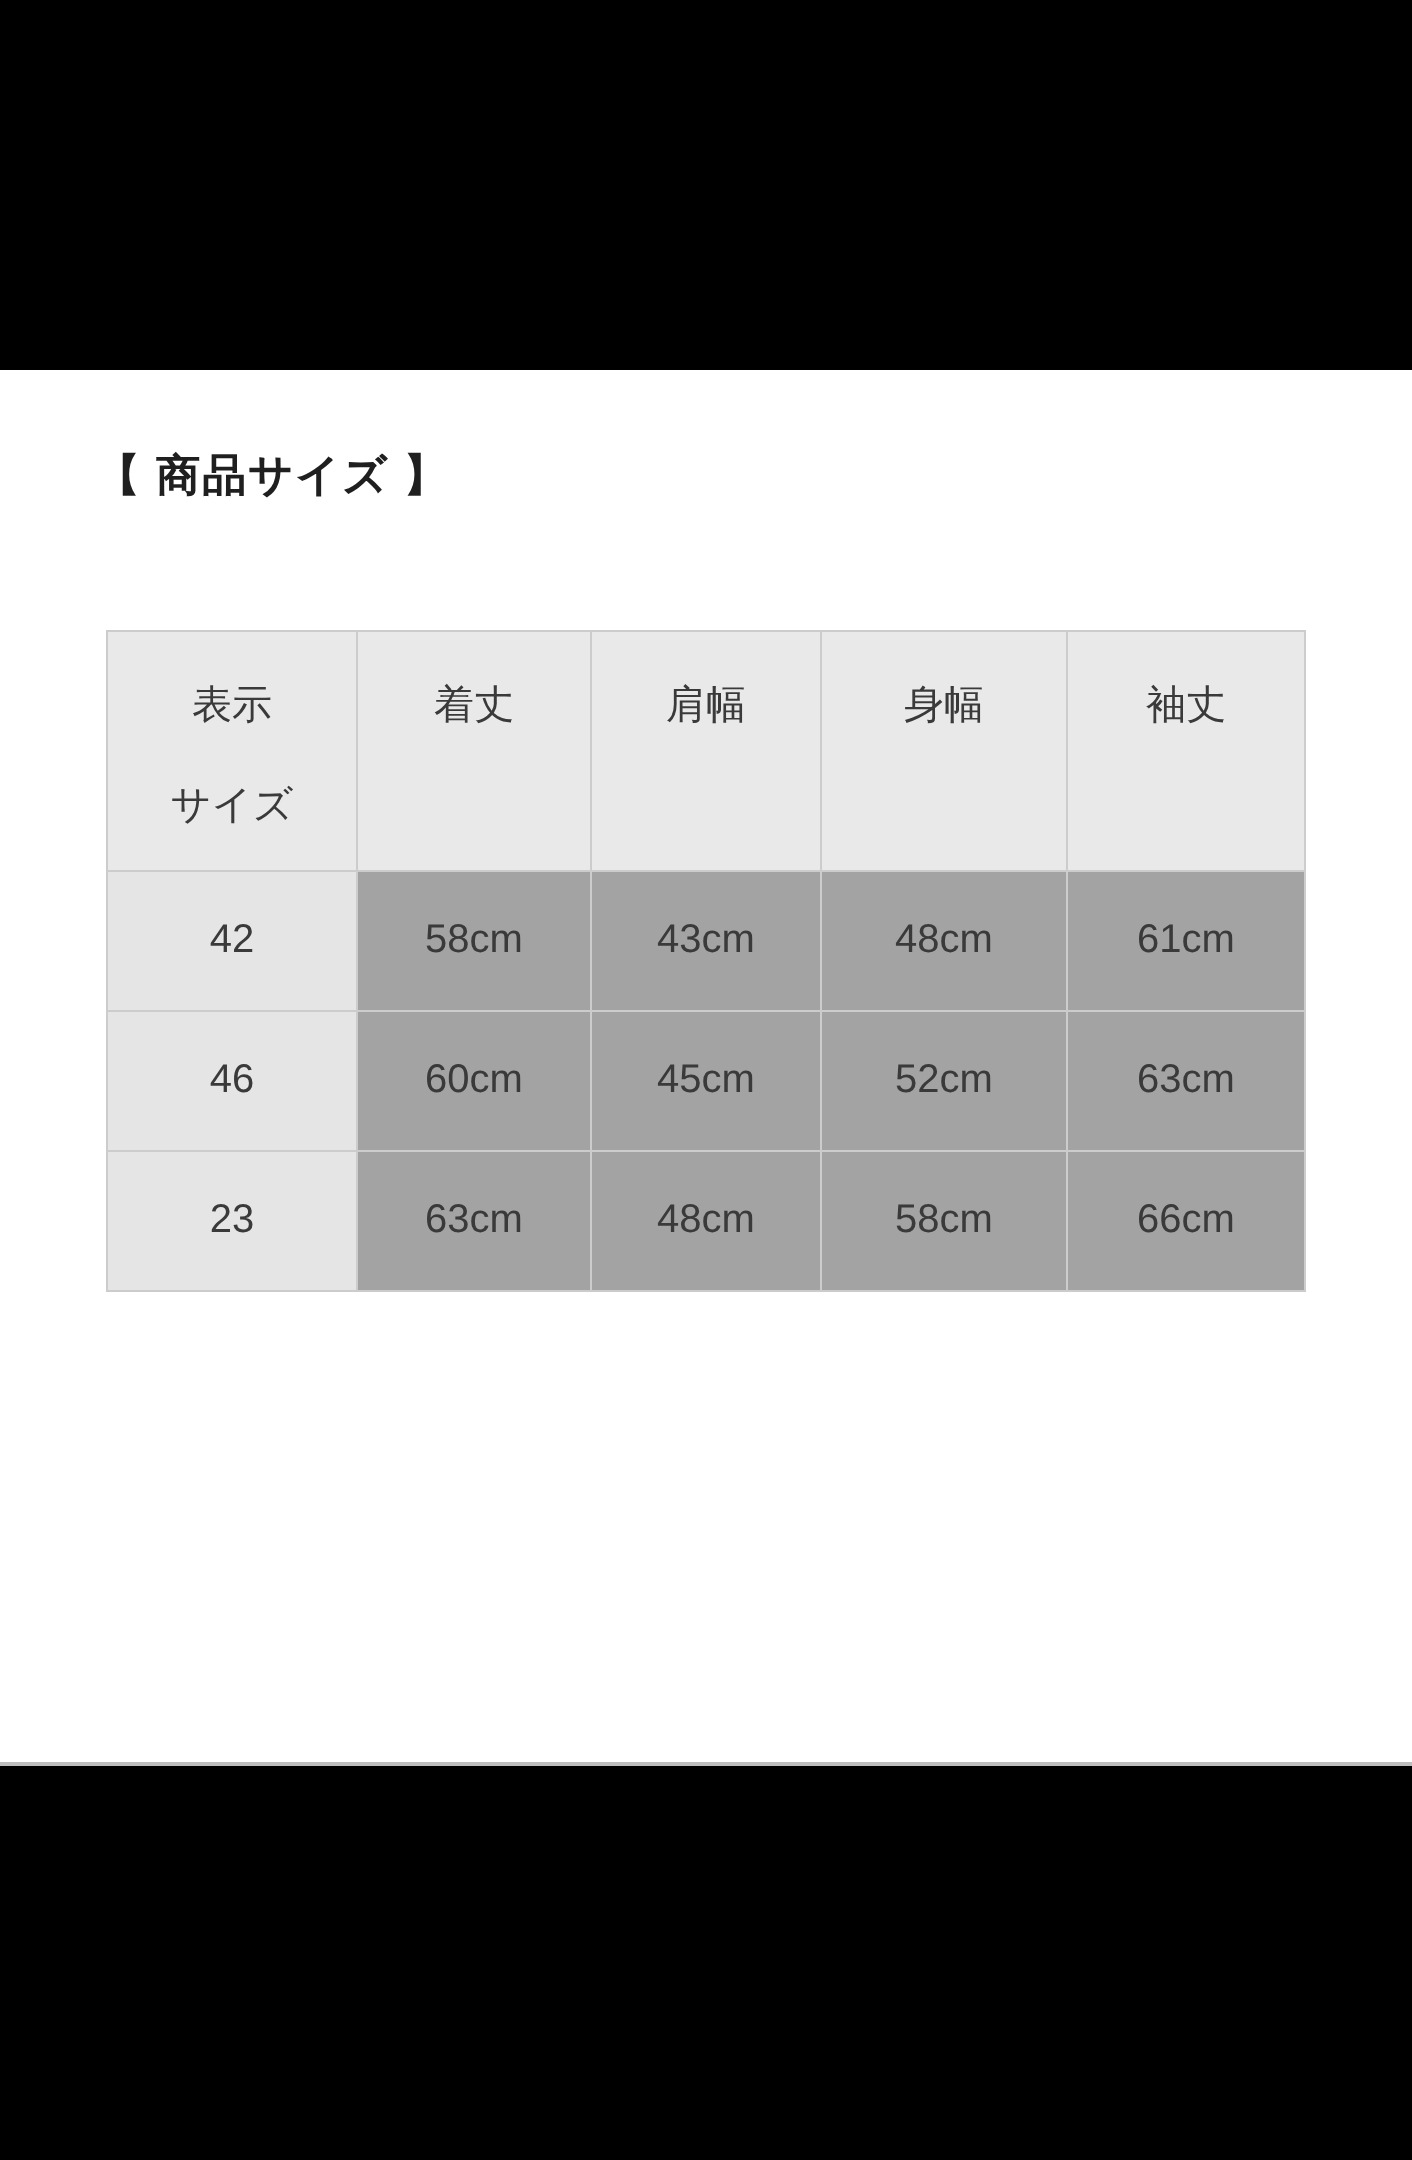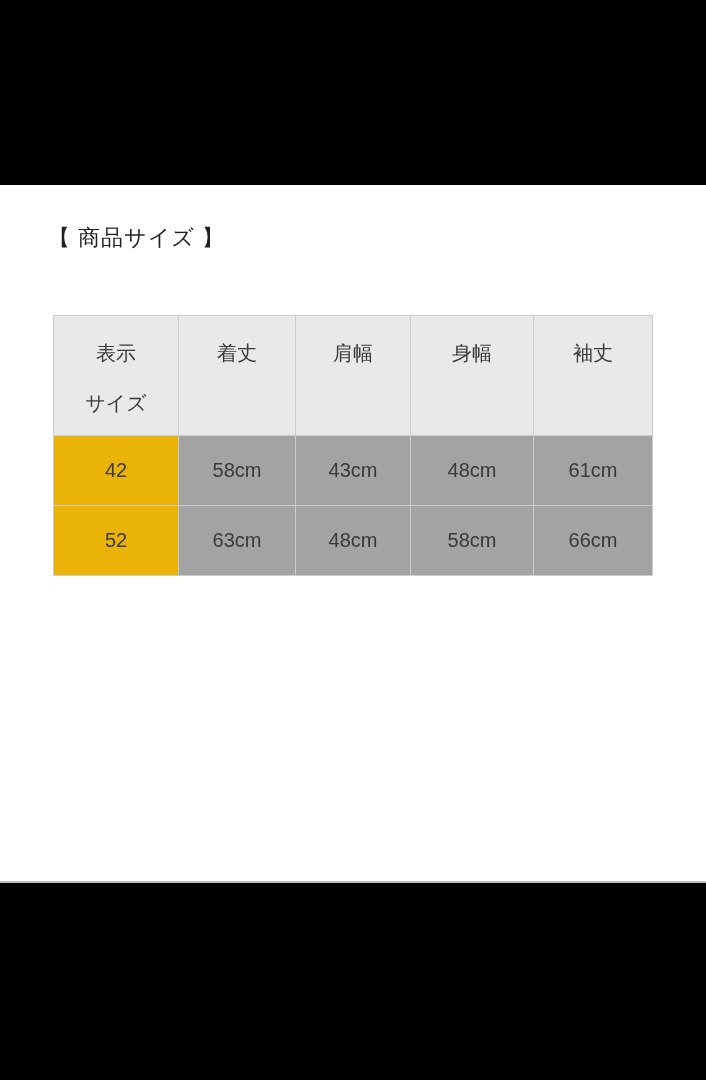--- a/index.html
+++ b/index.html
@@ -31,21 +31,21 @@
     height: 698px;
     background: #ffffff;
     border-bottom: 2px solid #bdbdbd;
   }
   .title {
     position: absolute;
     top: 38px;
     left: 48px;
     font-size: 22px;
     line-height: 30px;
-    font-weight: normal;
+    font-weight: bold;
     color: #1f1f1f;
     letter-spacing: 1px;
   }
   table.size-table {
     position: absolute;
     top: 130px;
     left: 53px;
     width: 599px;
     border-collapse: collapse;
     table-layout: fixed;
@@ -60,21 +60,21 @@
   }
   thead th {
     background: #e9e9e9;
     height: 120px;
     vertical-align: top;
     padding-top: 12px;
     line-height: 50px;
   }
   thead th.multiline { white-space: pre-line; }
   tbody th {
-    background: #eab308;
+    background: #e5e5e5;
     height: 70px;
     vertical-align: middle;
   }
   tbody td {
     background: #a3a3a3;
     height: 70px;
     vertical-align: middle;
   }
 </style>
 </head>
@@ -108,21 +108,28 @@
       </thead>
       <tbody>
         <tr>
           <th>42</th>
           <td>58cm</td>
           <td>43cm</td>
           <td>48cm</td>
           <td>61cm</td>
         </tr>
         <tr>
-          <th>52</th>
+          <th>46</th>
+          <td>60cm</td>
+          <td>45cm</td>
+          <td>52cm</td>
+          <td>63cm</td>
+        </tr>
+        <tr>
+          <th>23</th>
           <td>63cm</td>
           <td>48cm</td>
           <td>58cm</td>
           <td>66cm</td>
         </tr>
       </tbody>
     </table>
 
   </div>
 

